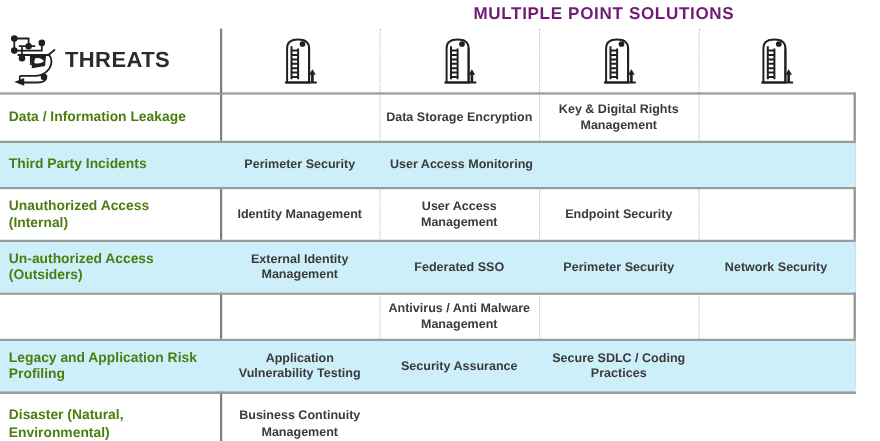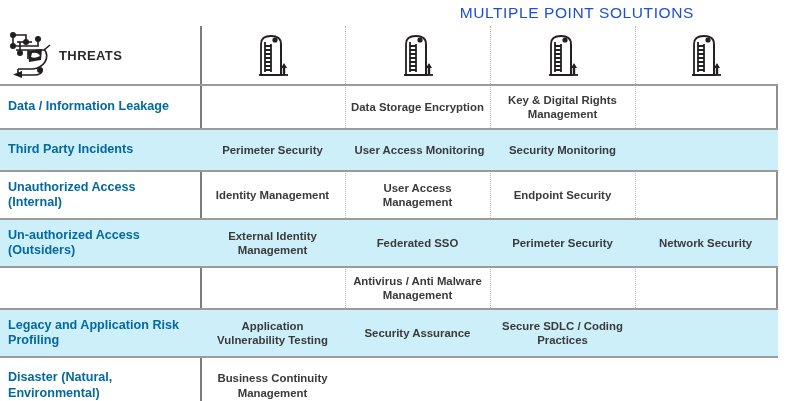--- a/index.html
+++ b/index.html
@@ -27,25 +27,25 @@
     left: 0;
     top: 0;
     width: 800px;
     height: 26px;
   }
   .banner-title {
     position: absolute;
     left: 404px;
     top: 4px;
     width: 290px;
-    text-align: right;
+    text-align: center;
     font-size: 15.5px;
-    font-weight: normal;
+    font-weight: bold;
     letter-spacing: 0.6px;
-    color: #1d4ed8;
+    color: #701a75;
     white-space: nowrap;
   }
 
   
   .headrow {
     position: absolute;
     left: 0;
     top: 26px;
     width: 778px;
     height: 58px;
@@ -59,21 +59,21 @@
     display: flex;
     align-items: center;
   }
   .threats-icon {
     width: 46px;
     height: 52px;
     margin-left: 8px;
     flex: 0 0 auto;
   }
   .threats-label {
-    font-size: 13px;
+    font-size: 20px;
     font-weight: bold;
     letter-spacing: 0.4px;
     color: #2b2b2b;
     margin-left: 5px;
     white-space: nowrap;
   }
   .silo-cell {
     position: absolute;
     top: 0;
     height: 58px;
@@ -127,21 +127,21 @@
   }
   .cell.sol {
     justify-content: center;
     text-align: center;
     padding: 0 6px;
   }
 
   .threat-text {
     font-size: 12.6px;
     font-weight: bold;
-    color: #0369a1;
+    color: #4d7c0f;
     line-height: 1.22;
   }
   .sol-text {
     font-size: 11.4px;
     font-weight: bold;
     color: #3a3a3a;
     line-height: 1.24;
     width: 100%;
   }
 
@@ -291,23 +291,20 @@
       <div class="row shaded" style="height:42px">
         <div class="cell threat">
           <span class="threat-text">Third Party Incidents</span>
         </div>
         <div class="cell sol" style="left:200px;width:145px">
           <span class="sol-text">Perimeter Security</span>
         </div>
         <div class="cell sol" style="left:347px;width:145px">
           <span class="sol-text">User Access Monitoring</span>
         </div>
-        <div class="cell sol" style="left:490px;width:145px">
-          <span class="sol-text">Security Monitoring</span>
-        </div>
         <div class="cell sol" style="left:635px;width:141px">
           <span class="sol-text"></span>
         </div>
       </div>
       <div class="row" style="height:48px">
         <div class="cell threat">
           <span class="threat-text">Unauthorized Access (Internal)</span>
         </div>
         <div class="cell sol" style="left:200px;width:145px">
           <span class="sol-text">Identity Management</span>

